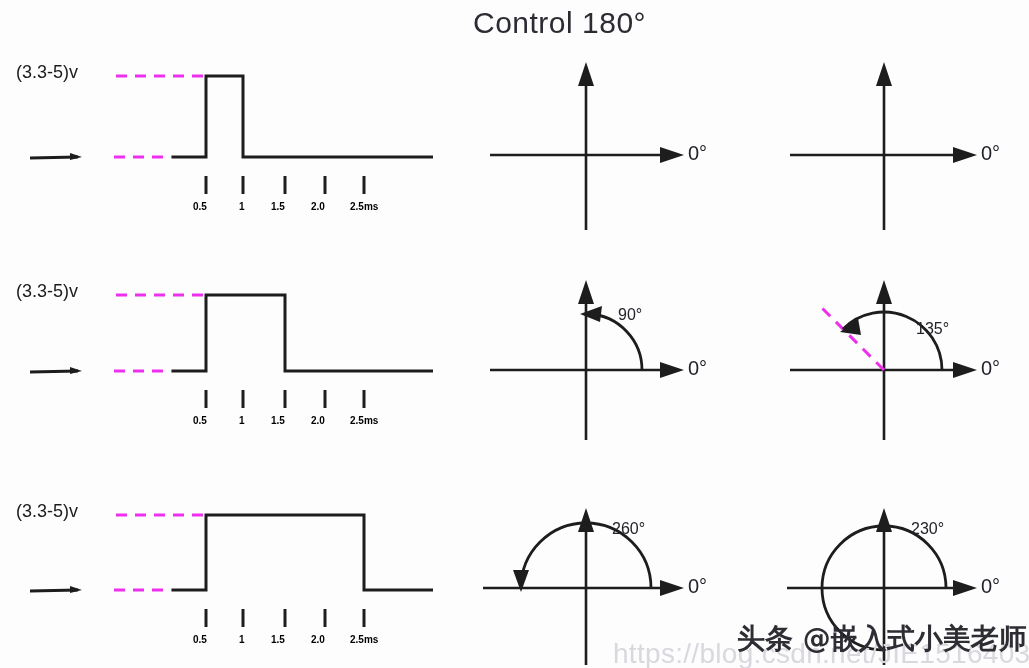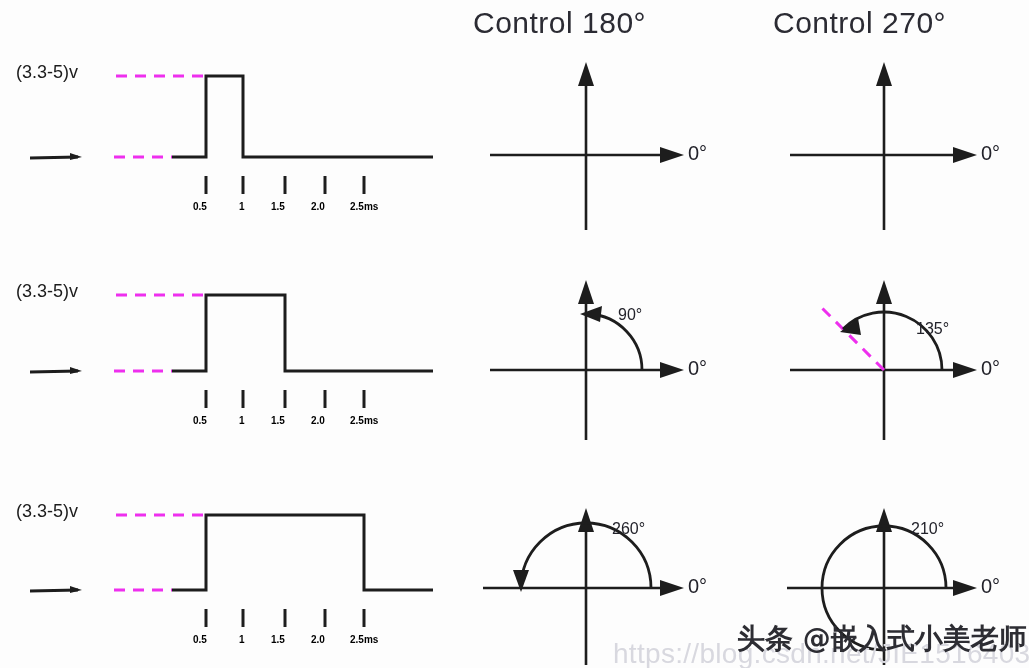--- a/index.html
+++ b/index.html
@@ -71,21 +71,20 @@
     letter-spacing: 0.3px;
     font-family: "Liberation Sans", sans-serif;
   }
 </style>
 </head>
 <body>
 
 <div id="canvas">
 
   <div class="hdr" style="left:473px; top:6px;">Control 180°</div>
-  <div class="hdr" style="left:773px; top:6px;">Control 270°</div>
 
   <div class="volt-label" style="left:16px; top:62px;">(3.3-5)v</div>
 
   <svg width="1029" height="668">
 
     <line x1="116" y1="76" x2="203" y2="76" stroke="#ee2fee" stroke-width="3" stroke-dasharray="11,8"></line>
 
     <line x1="30" y1="158" x2="78" y2="157" stroke="#1d1d1d" stroke-width="3"></line>
     <polygon points="70,153 82,157 70,160" fill="#1d1d1d"></polygon>
 
@@ -203,19 +202,19 @@
   <div class="zero-label" style="left:688px; top:575px;">0°</div>
 
   <svg width="1029" height="668">
     <line x1="787" y1="588" x2="965" y2="588" stroke="#1d1d1d" stroke-width="2.6"></line>
     <polygon points="953,580 977,588 953,596" fill="#1d1d1d"></polygon>
     <line x1="884" y1="665" x2="884" y2="518" stroke="#1d1d1d" stroke-width="2.6"></line>
     <polygon points="876,532 884,508 892,532" fill="#1d1d1d"></polygon>
 
     <path d="M 946,588 A 62,62 0 1 0 884,650" fill="none" stroke="#1d1d1d" stroke-width="2.8"></path>
   </svg>
-  <div class="deg-label" style="left:911px; top:520px;">210°</div>
+  <div class="deg-label" style="left:911px; top:520px;">230°</div>
   <div class="zero-label" style="left:981px; top:575px;">0°</div>
 
   <div class="wm-url" style="left:613px; top:638px;">https://blog.csdn.net/JIE15164031299</div>
   <div class="wm-cn" style="left:737px; top:620px;">头条 @嵌入式小美老师</div>
 
 </div>
 
 </body></html>

